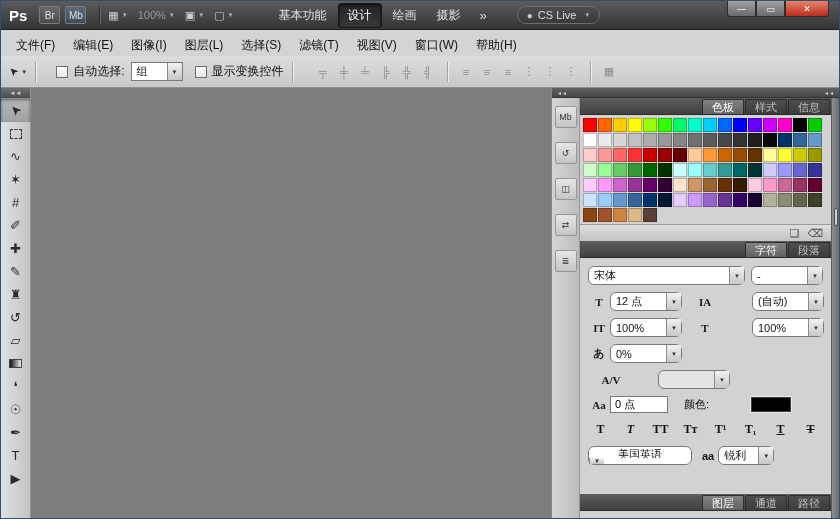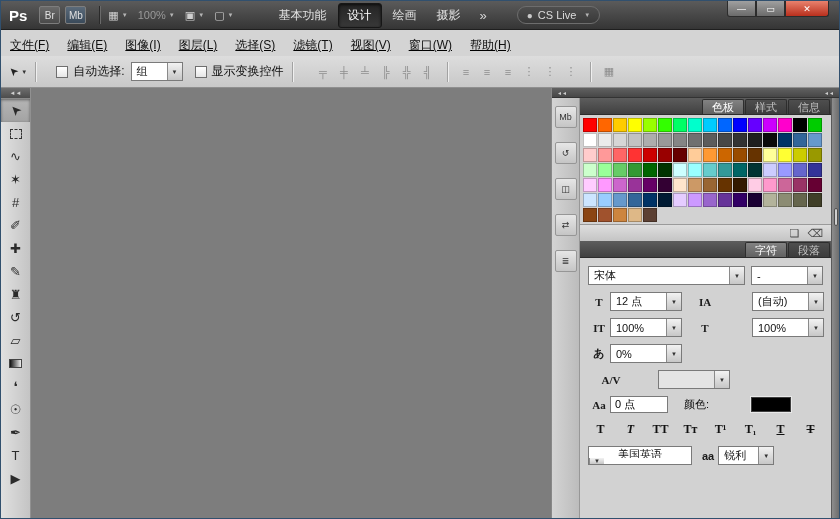--- a/index.html
+++ b/index.html
@@ -34,21 +34,21 @@
     background:linear-gradient(#4e4e4e,#393939);font-size:11px;}
   .cs-icon{color:#c9c9c9;font-size:10px;}
   .win-btns{position:absolute;top:0;right:10px;display:flex;}
   .wb{width:29px;height:16px;background:linear-gradient(#a0a0a0,#6b6b6b);
     border:1px solid #2c2c2c;border-top:none;color:#fff;font-size:9px;
     display:flex;align-items:center;justify-content:center;}
   .wb:first-child{border-radius:0 0 0 3px;}
   .wb.close{width:44px;background:linear-gradient(#e8826d,#b92f1d);border-radius:0 0 3px 0;}
   
   .menubar{position:absolute;top:29px;left:0;right:0;height:32px;background:#d4d4d4;
-    border-bottom:1px solid #9b9b9b;display:flex;align-items:center;text-decoration:underline;}
+    border-bottom:1px solid #9b9b9b;display:flex;align-items:center;padding-left:6px;}
   .menu-item{padding:4px 9px;color:#111;}
   
   .optionsbar{position:absolute;top:55px;left:0;right:0;height:32px;
     background:linear-gradient(#dddddd,#c8c8c8);border-bottom:1px solid #8f8f8f;
     display:flex;align-items:center;}
   .opt-tool{margin-left:8px;display:flex;align-items:center;}
   .opt-tool-glyph{font-size:11px;color:#222;display:inline-block;transform:rotate(-135deg);}
   .checkbox{width:12px;height:12px;border:1px solid #6f6f6f;
     background:linear-gradient(#ffffff,#e6e6e6);margin:0 5px 0 12px;flex:none;}
   .opt-label{color:#111;}
@@ -110,21 +110,21 @@
   .swatch-footer{position:absolute;bottom:0;left:0;right:0;height:17px;
     background:linear-gradient(#dedede,#c4c4c4);border-top:1px solid #9a9a9a;
     display:flex;align-items:center;justify-content:flex-end;gap:8px;padding:0 8px;}
   .foot-icon{font-size:11px;color:#4a4a4a;}
   
   .char-content{height:236px;flex:none;background:#d2d2d2;padding:8px 8px 0;}
   .char-row{display:flex;align-items:center;margin-bottom:7px;}
   .pair{display:flex;align-items:center;}
   .pair.right{margin-left:12px;gap:36px;}
   .grow{flex:1;margin-left:0;}
-  .char-row .combo{margin-left:0;}
+  .char-row .combo{margin-left:0;border-radius:6px;}
   .char-row .combo + .combo{margin-left:6px;}
   .field-icon{width:22px;text-align:center;flex:none;color:#1a1a1a;font-size:11px;
     font-weight:bold;font-family:"Liberation Serif","DejaVu Serif",serif;}
   .text-input{width:58px;height:17px;background:#fff;border:1px solid #7a7a7a;
     font-size:11px;padding:0 4px;display:flex;align-items:center;}
   .color-label{font-size:11px;margin:0 6px 0 4px;color:#111;}
   .color-swatch{width:40px;height:15px;border:1px solid #3e3e3e;box-shadow:0 0 0 1px #e9e9e9;}
   .styles{justify-content:space-between;padding:0 1px;}
   .style-btn{width:23px;height:19px;display:flex;align-items:center;justify-content:center;
     font-family:"Liberation Serif","DejaVu Serif",serif;font-weight:bold;font-size:12px;color:#111;}
@@ -520,17 +520,22 @@
           </div>
           <span class="aa-icon">aa</span>
           <div class="combo w56">
             <span class="val">锐利</span>
             <span class="cbtn">▼</span>
           </div>
         </div>
 
       </div>
 
+      <div class="tabbar">
+          <div class="tab active">图层</div>
+          <div class="tab">通道</div>
+          <div class="tab">路径</div>
+        </div>
       <div class="layers-sliver"></div>
 
     </div>
   </div>
 </div>
 
 </body></html>

